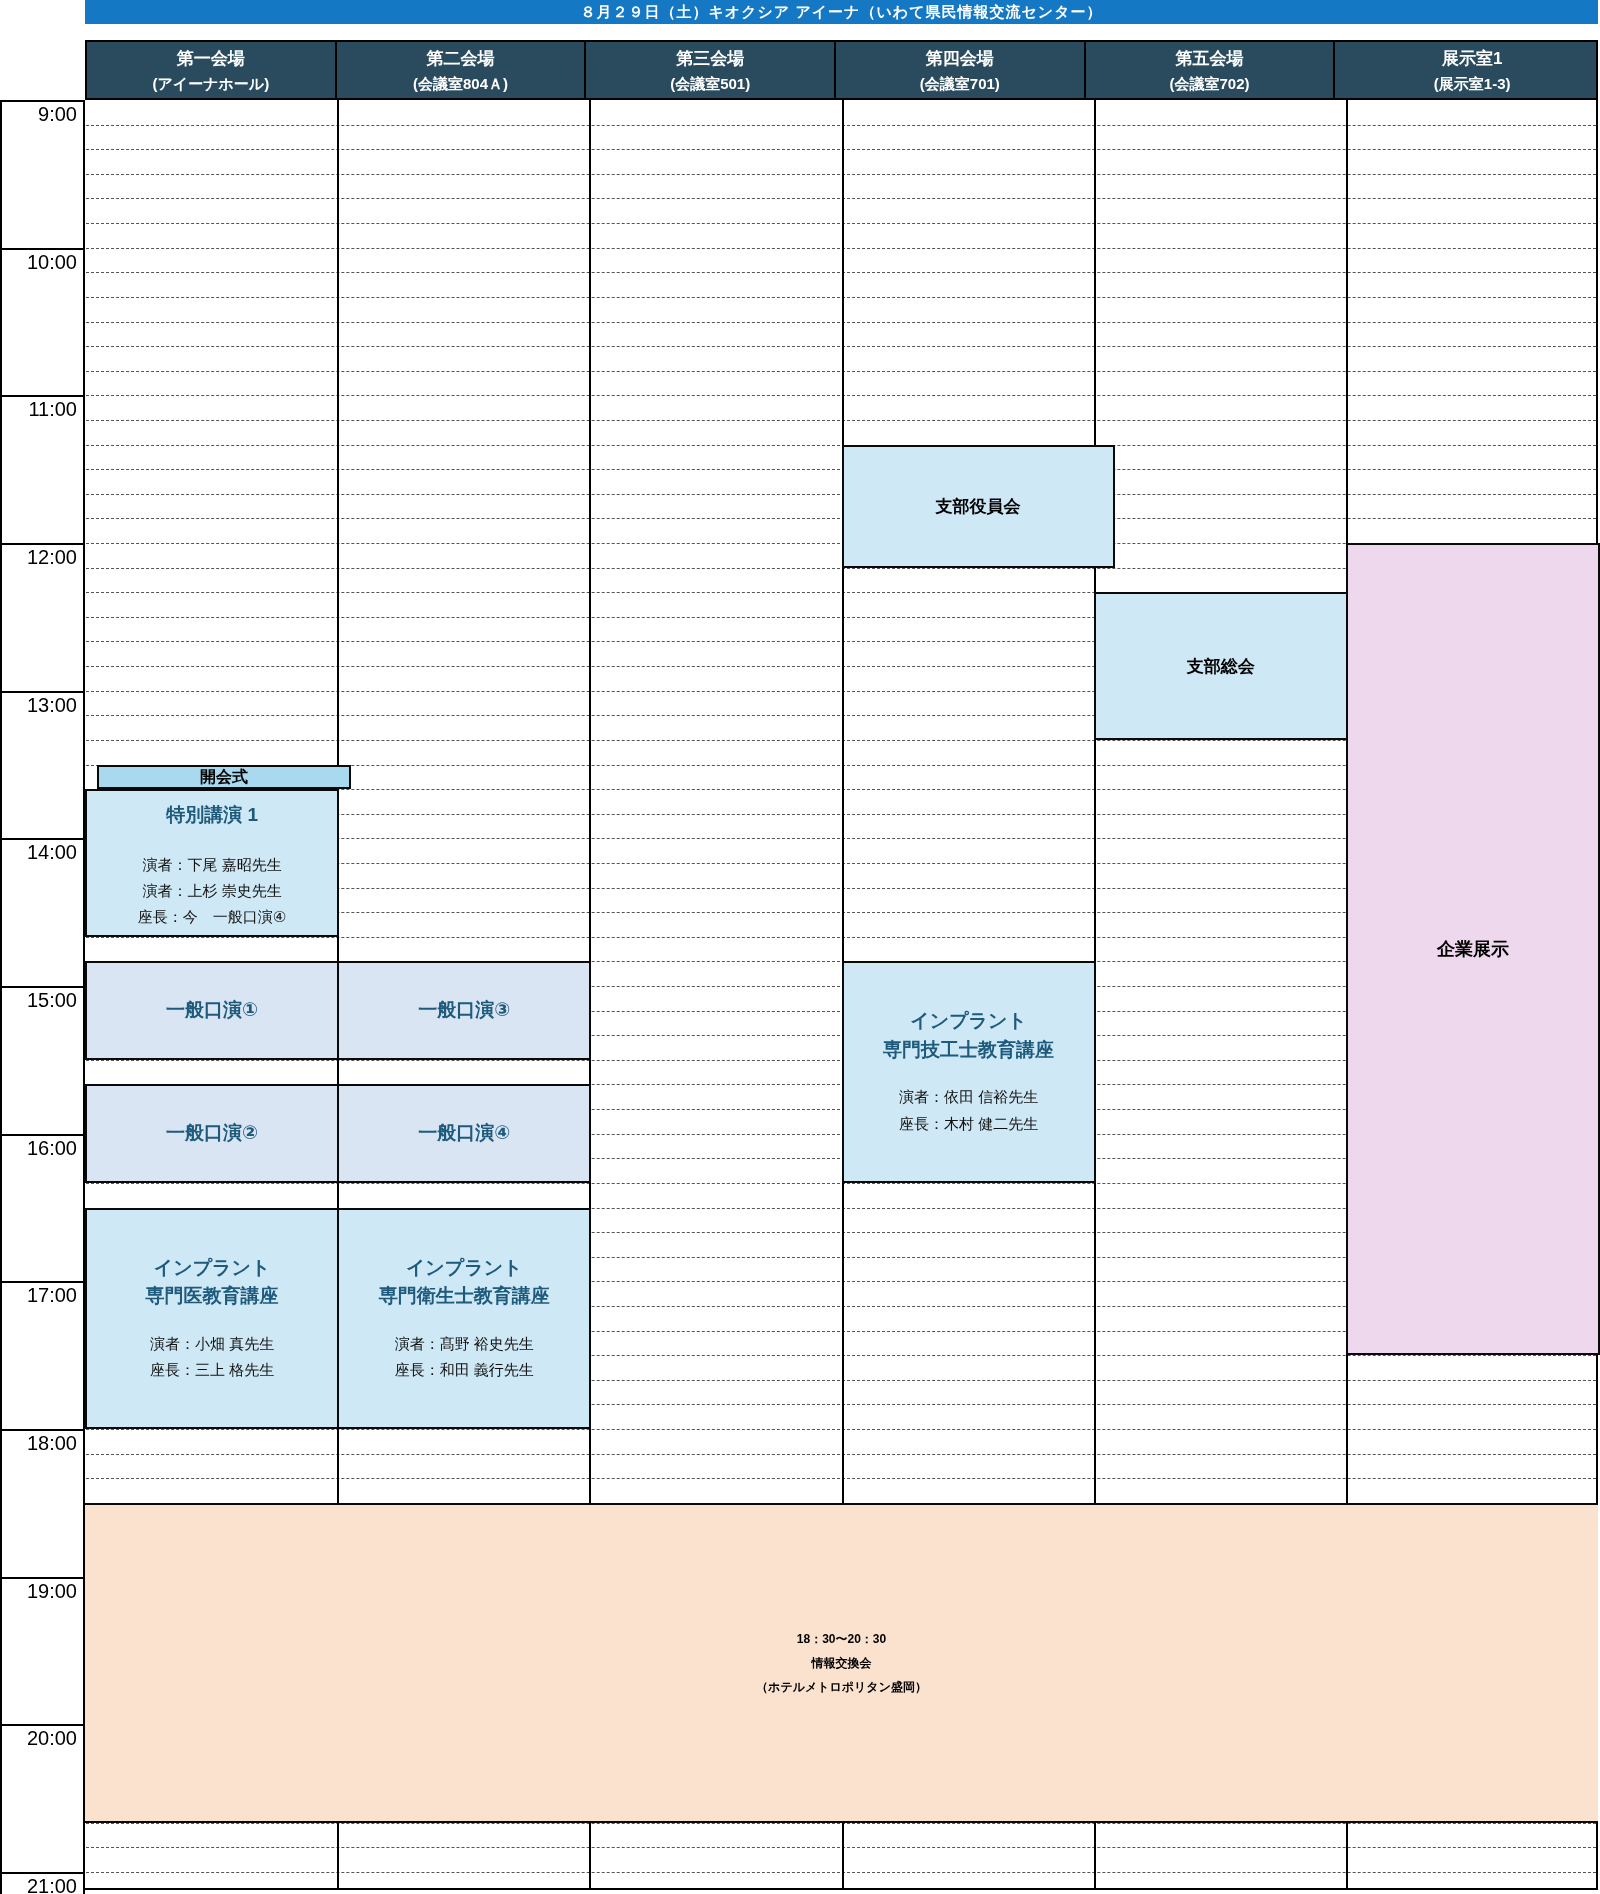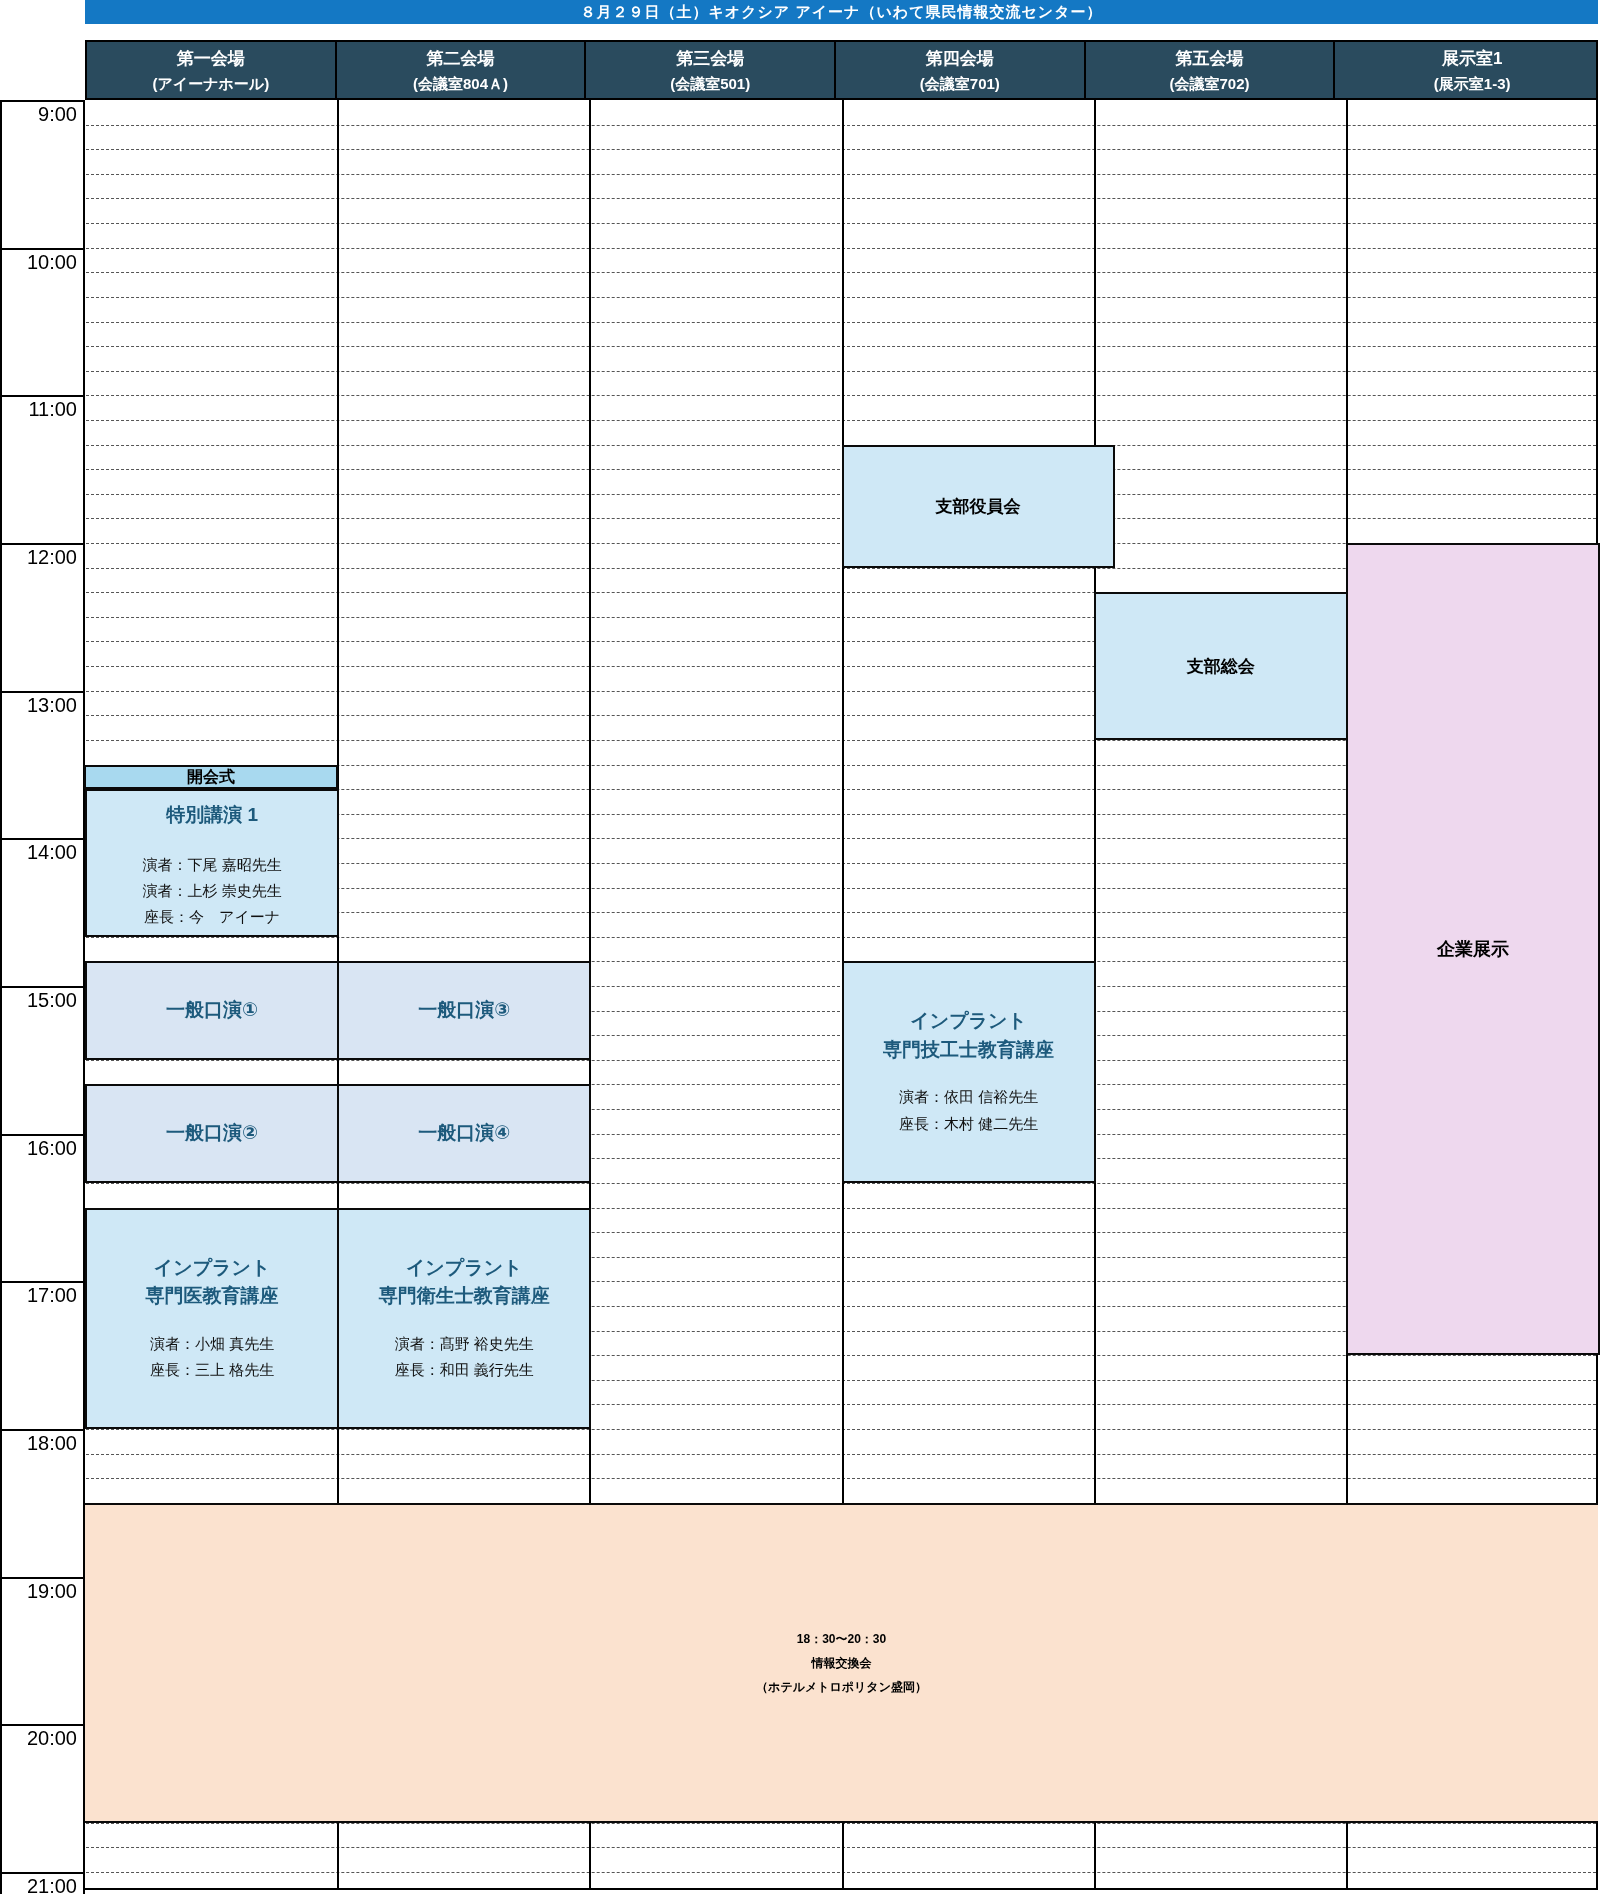--- a/index.html
+++ b/index.html
@@ -90,30 +90,30 @@
     </div>
 
     <div class="event ev-blue" style="top: 344.556px; height: 123.056px; left: 841.5px; width: 273px;">
       <div class="t-black">支部役員会</div>
     </div>
 
     <div class="event ev-blue" style="top: 492.223px; height: 147.667px; left: 1093.67px; width: 254.167px;">
       <div class="t-black">支部総会</div>
     </div>
 
-    <div class="event ev-open" style="top: 664.501px; height: 24.6112px; left: 84px; width: 254.167px;">
+    <div class="event ev-open" style="top: 664.501px; height: 24.6112px; left: 97px; width: 254.167px;">
       <div class="t-open">開会式</div>
     </div>
 
     <div class="event ev-blue ev-top" style="top: 689.113px; height: 147.667px; left: 85px; width: 254.167px;">
       <div class="t-teal">特別講演 1</div>
       <div class="speakers">
         <div>演者：下尾 嘉昭先生</div>
         <div>演者：上杉 崇史先生</div>
-        <div>座長：今　アイーナ</div>
+        <div>座長：今　一般口演④</div>
       </div>
     </div>
 
     <div class="event ev-peri" style="top: 861.391px; height: 98.4447px; left: 85px; width: 254.167px;">
       <div class="t-teal">一般口演①</div>
     </div>
     <div class="event ev-peri" style="top: 861.391px; height: 98.4447px; left: 337.167px; width: 254.167px;">
       <div class="t-teal">一般口演③</div>
     </div>
     <div class="event ev-peri" style="top: 984.447px; height: 98.4447px; left: 85px; width: 254.167px;">

